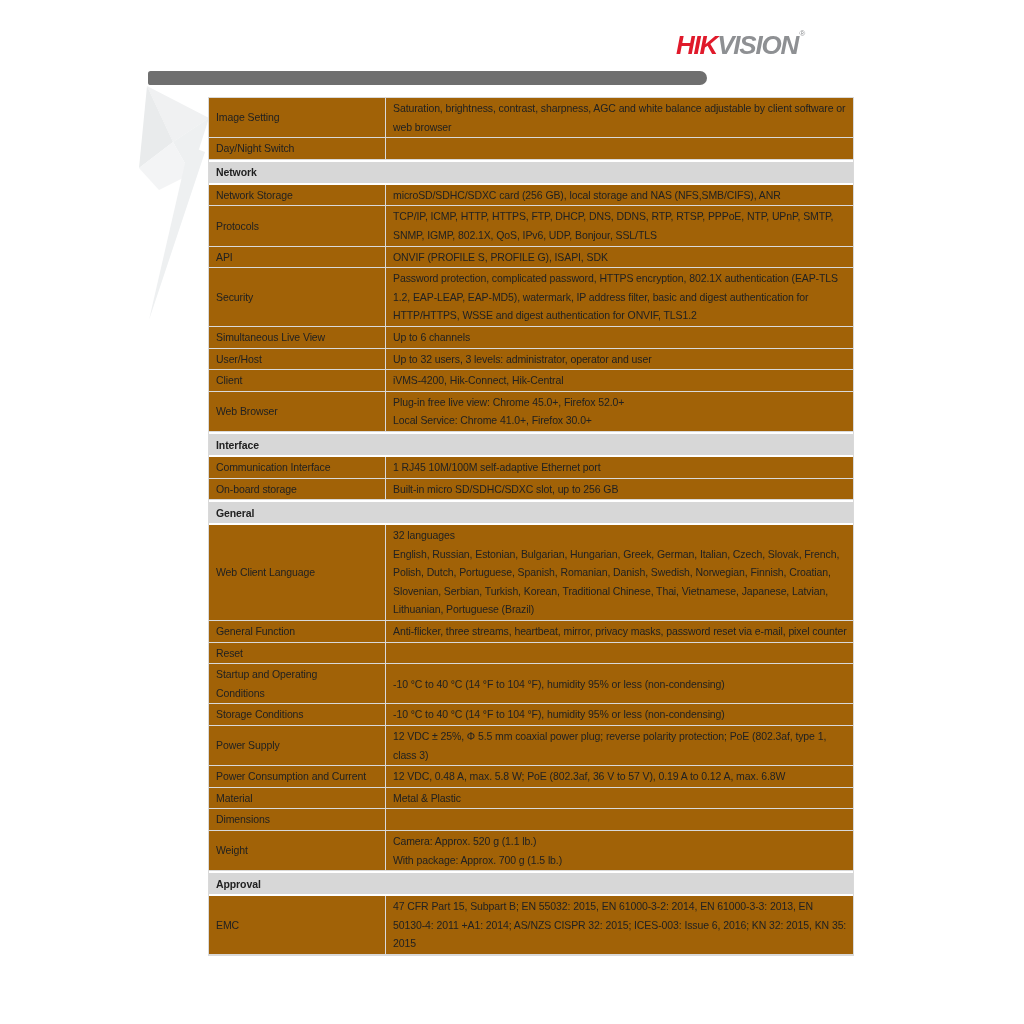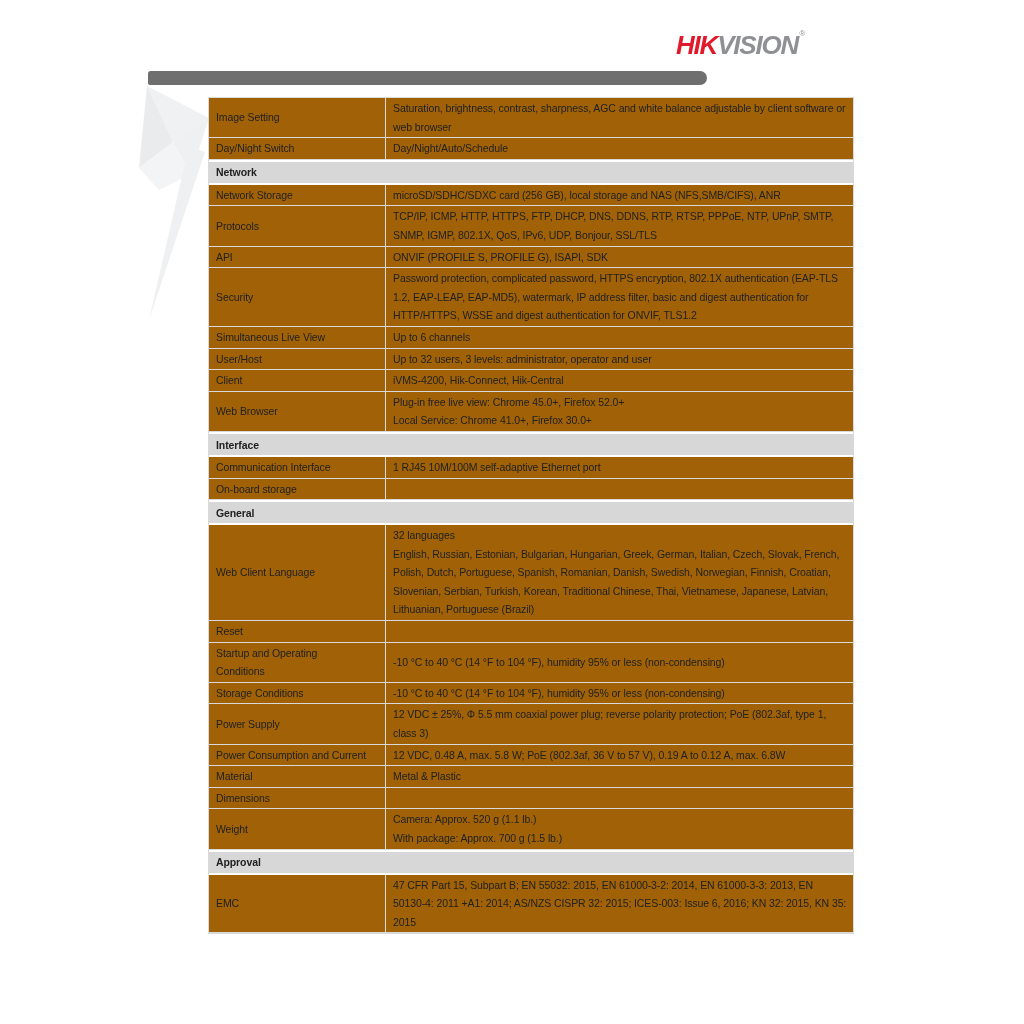--- a/index.html
+++ b/index.html
@@ -71,23 +71,20 @@
 
 <div class="spec-table" id="spec-table">
     <div class="row spec">
       <div class="cell label">Image Setting</div>
       <div class="cell value">
         <div class="para">Saturation, brightness, contrast, sharpness, AGC and white balance adjustable by client software or web browser</div>
       </div>
     </div>
     <div class="row spec">
       <div class="cell label">Day/Night Switch</div>
-      <div class="cell value">
-        <div class="para">Day/Night/Auto/Schedule</div>
-      </div>
     </div>
     <div class="row section">
       <span>Network</span>
     </div>
     <div class="row spec">
       <div class="cell label">Network Storage</div>
       <div class="cell value">
         <div class="para">microSD/SDHC/SDXC card (256 GB), local storage and NAS (NFS,SMB/CIFS), ANR</div>
       </div>
     </div>
@@ -138,32 +135,41 @@
       <span>Interface</span>
     </div>
     <div class="row spec">
       <div class="cell label">Communication Interface</div>
       <div class="cell value">
         <div class="para">1 RJ45 10M/100M self-adaptive Ethernet port</div>
       </div>
     </div>
     <div class="row spec">
       <div class="cell label">On-board storage</div>
+      <div class="cell value">
+        <div class="para">Built-in micro SD/SDHC/SDXC slot, up to 256 GB</div>
+      </div>
     </div>
     <div class="row section">
       <span>General</span>
     </div>
     <div class="row spec">
       <div class="cell label">Web Client Language</div>
       <div class="cell value">
         <div class="para">32 languages</div>
         <div class="para">English, Russian, Estonian, Bulgarian, Hungarian, Greek, German, Italian, Czech, Slovak, French, Polish, Dutch, Portuguese, Spanish, Romanian, Danish, Swedish, Norwegian, Finnish, Croatian, Slovenian, Serbian, Turkish, Korean, Traditional Chinese, Thai, Vietnamese, Japanese, Latvian, Lithuanian, Portuguese (Brazil)</div>
       </div>
     </div>
     <div class="row spec">
+      <div class="cell label">General Function</div>
+      <div class="cell value">
+        <div class="para">Anti-flicker, three streams, heartbeat, mirror, privacy masks, password reset via e-mail, pixel counter</div>
+      </div>
+    </div>
+    <div class="row spec">
       <div class="cell label">Reset</div>
     </div>
     <div class="row spec">
       <div class="cell label">Startup and Operating
 Conditions</div>
       <div class="cell value">
         <div class="para">-10 °C to 40 °C (14 °F to 104 °F), humidity 95% or less (non-condensing)</div>
       </div>
     </div>
     <div class="row spec">

